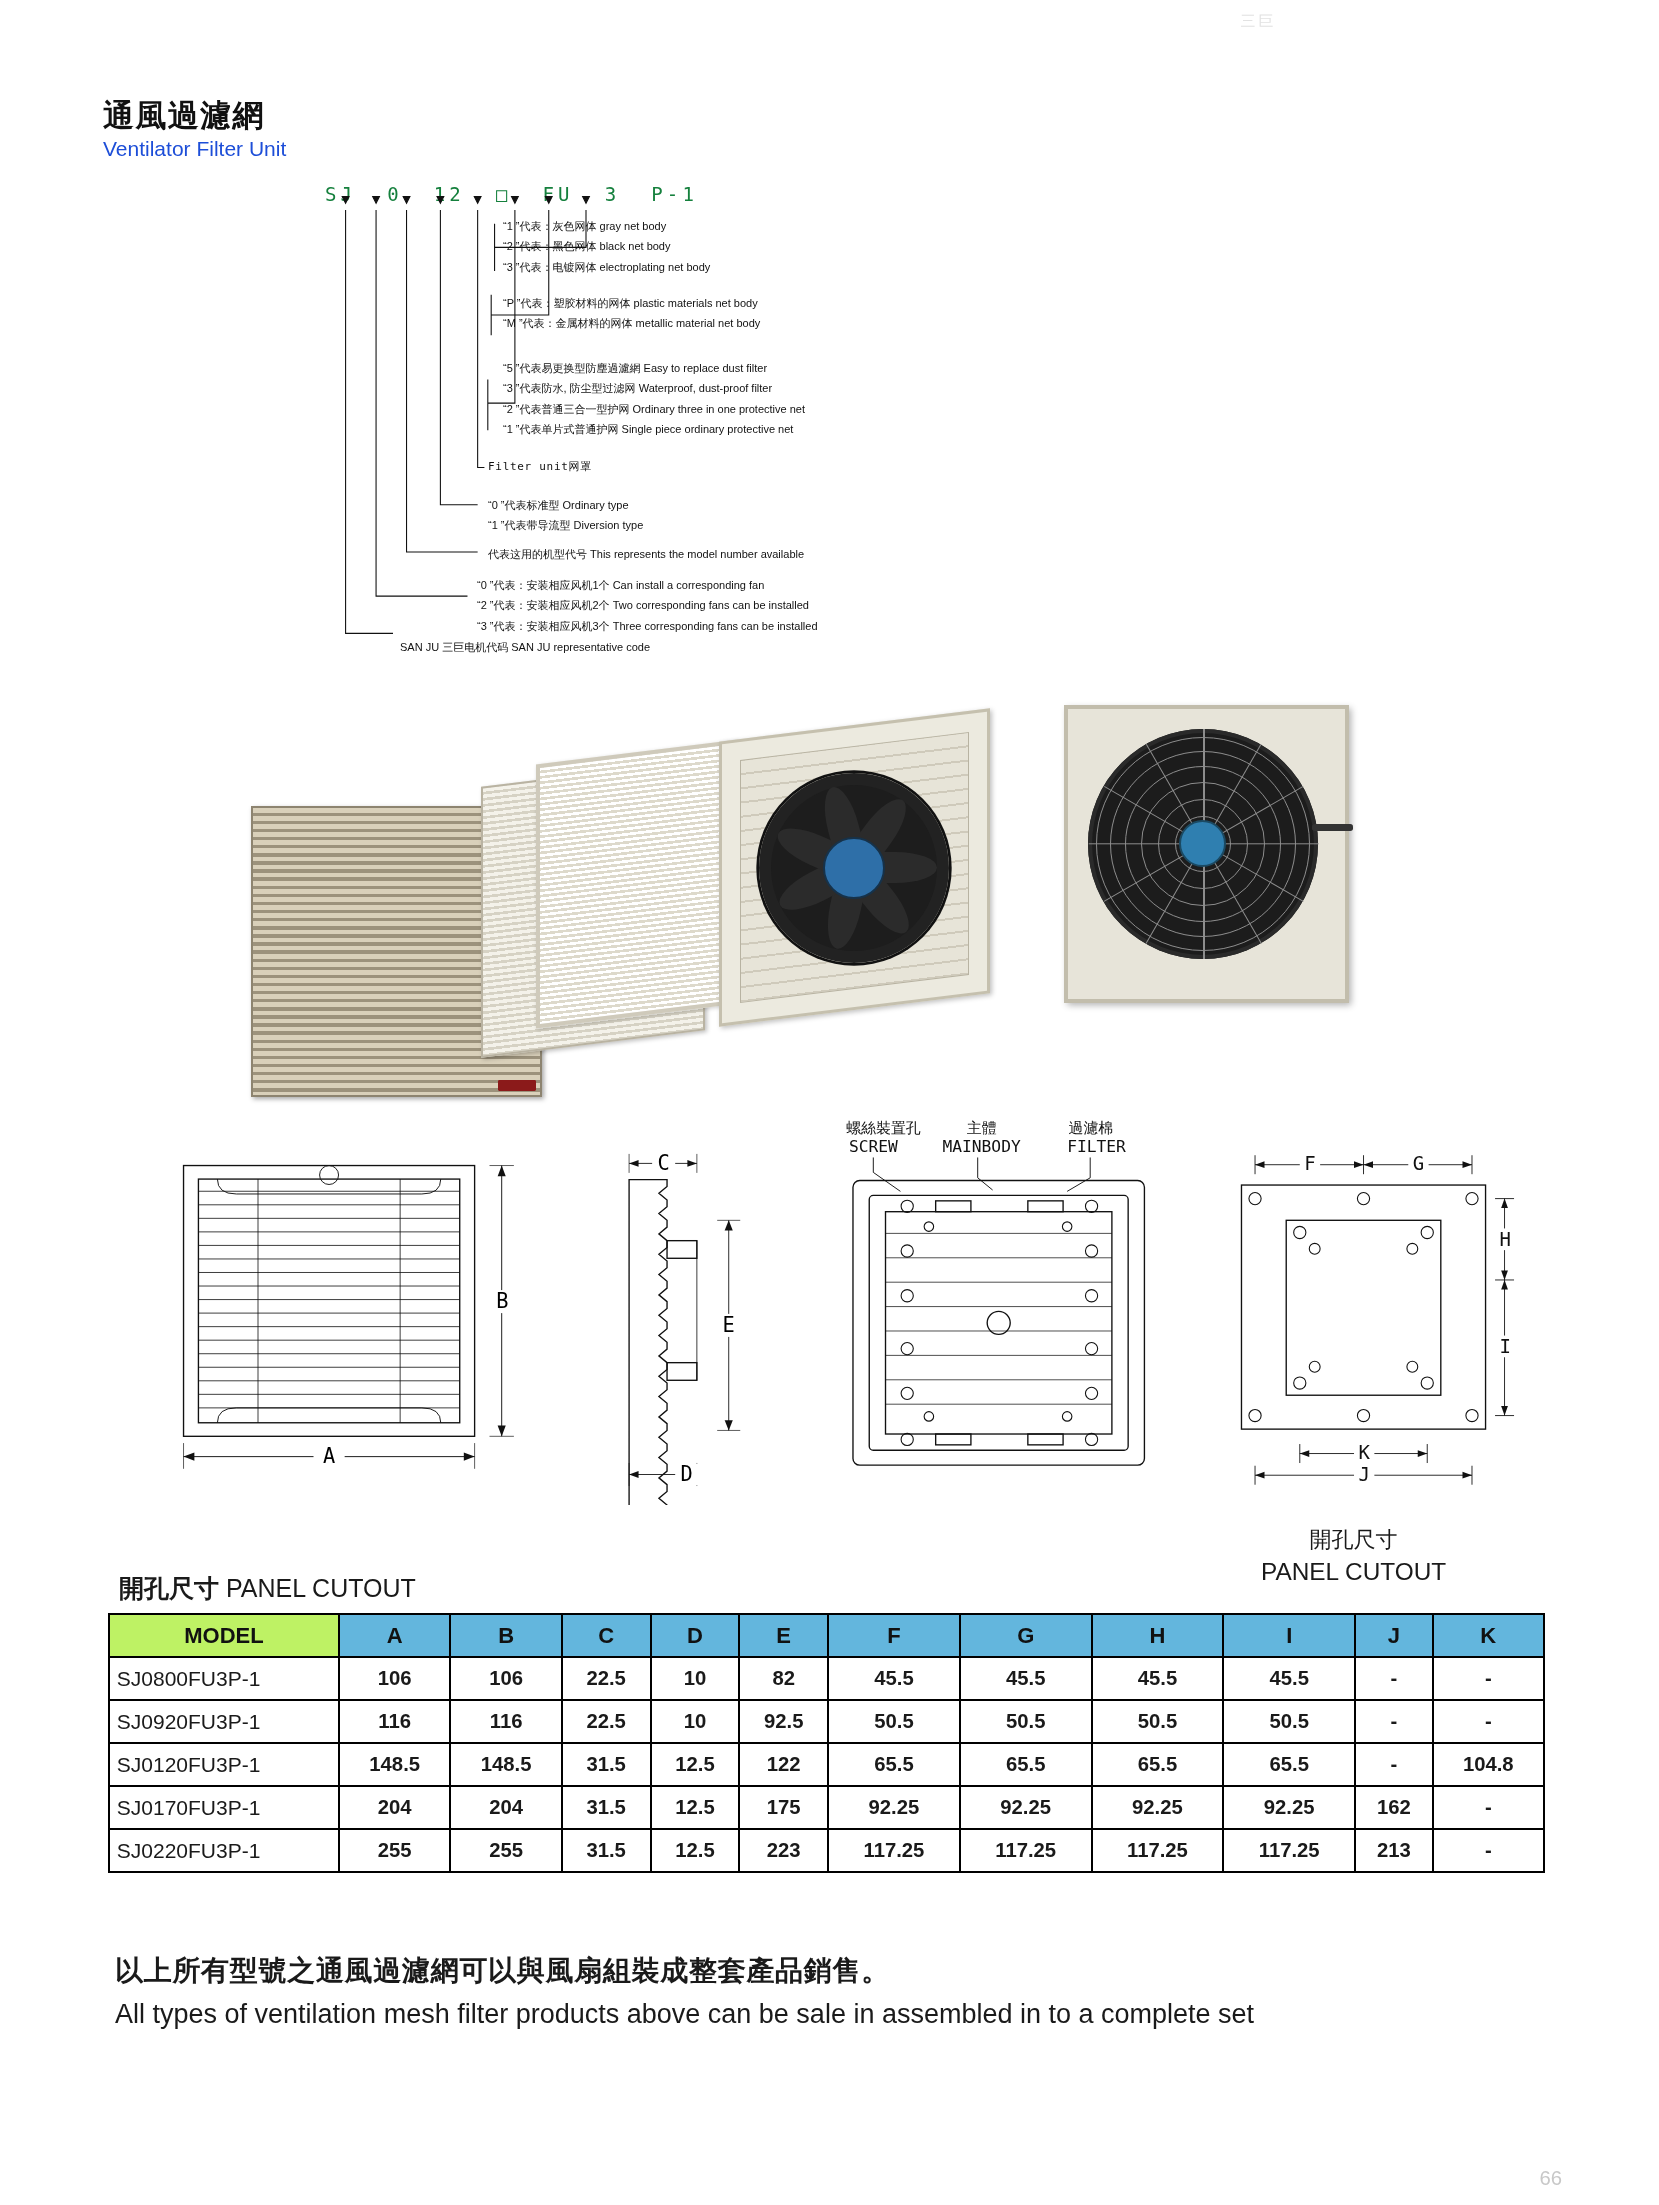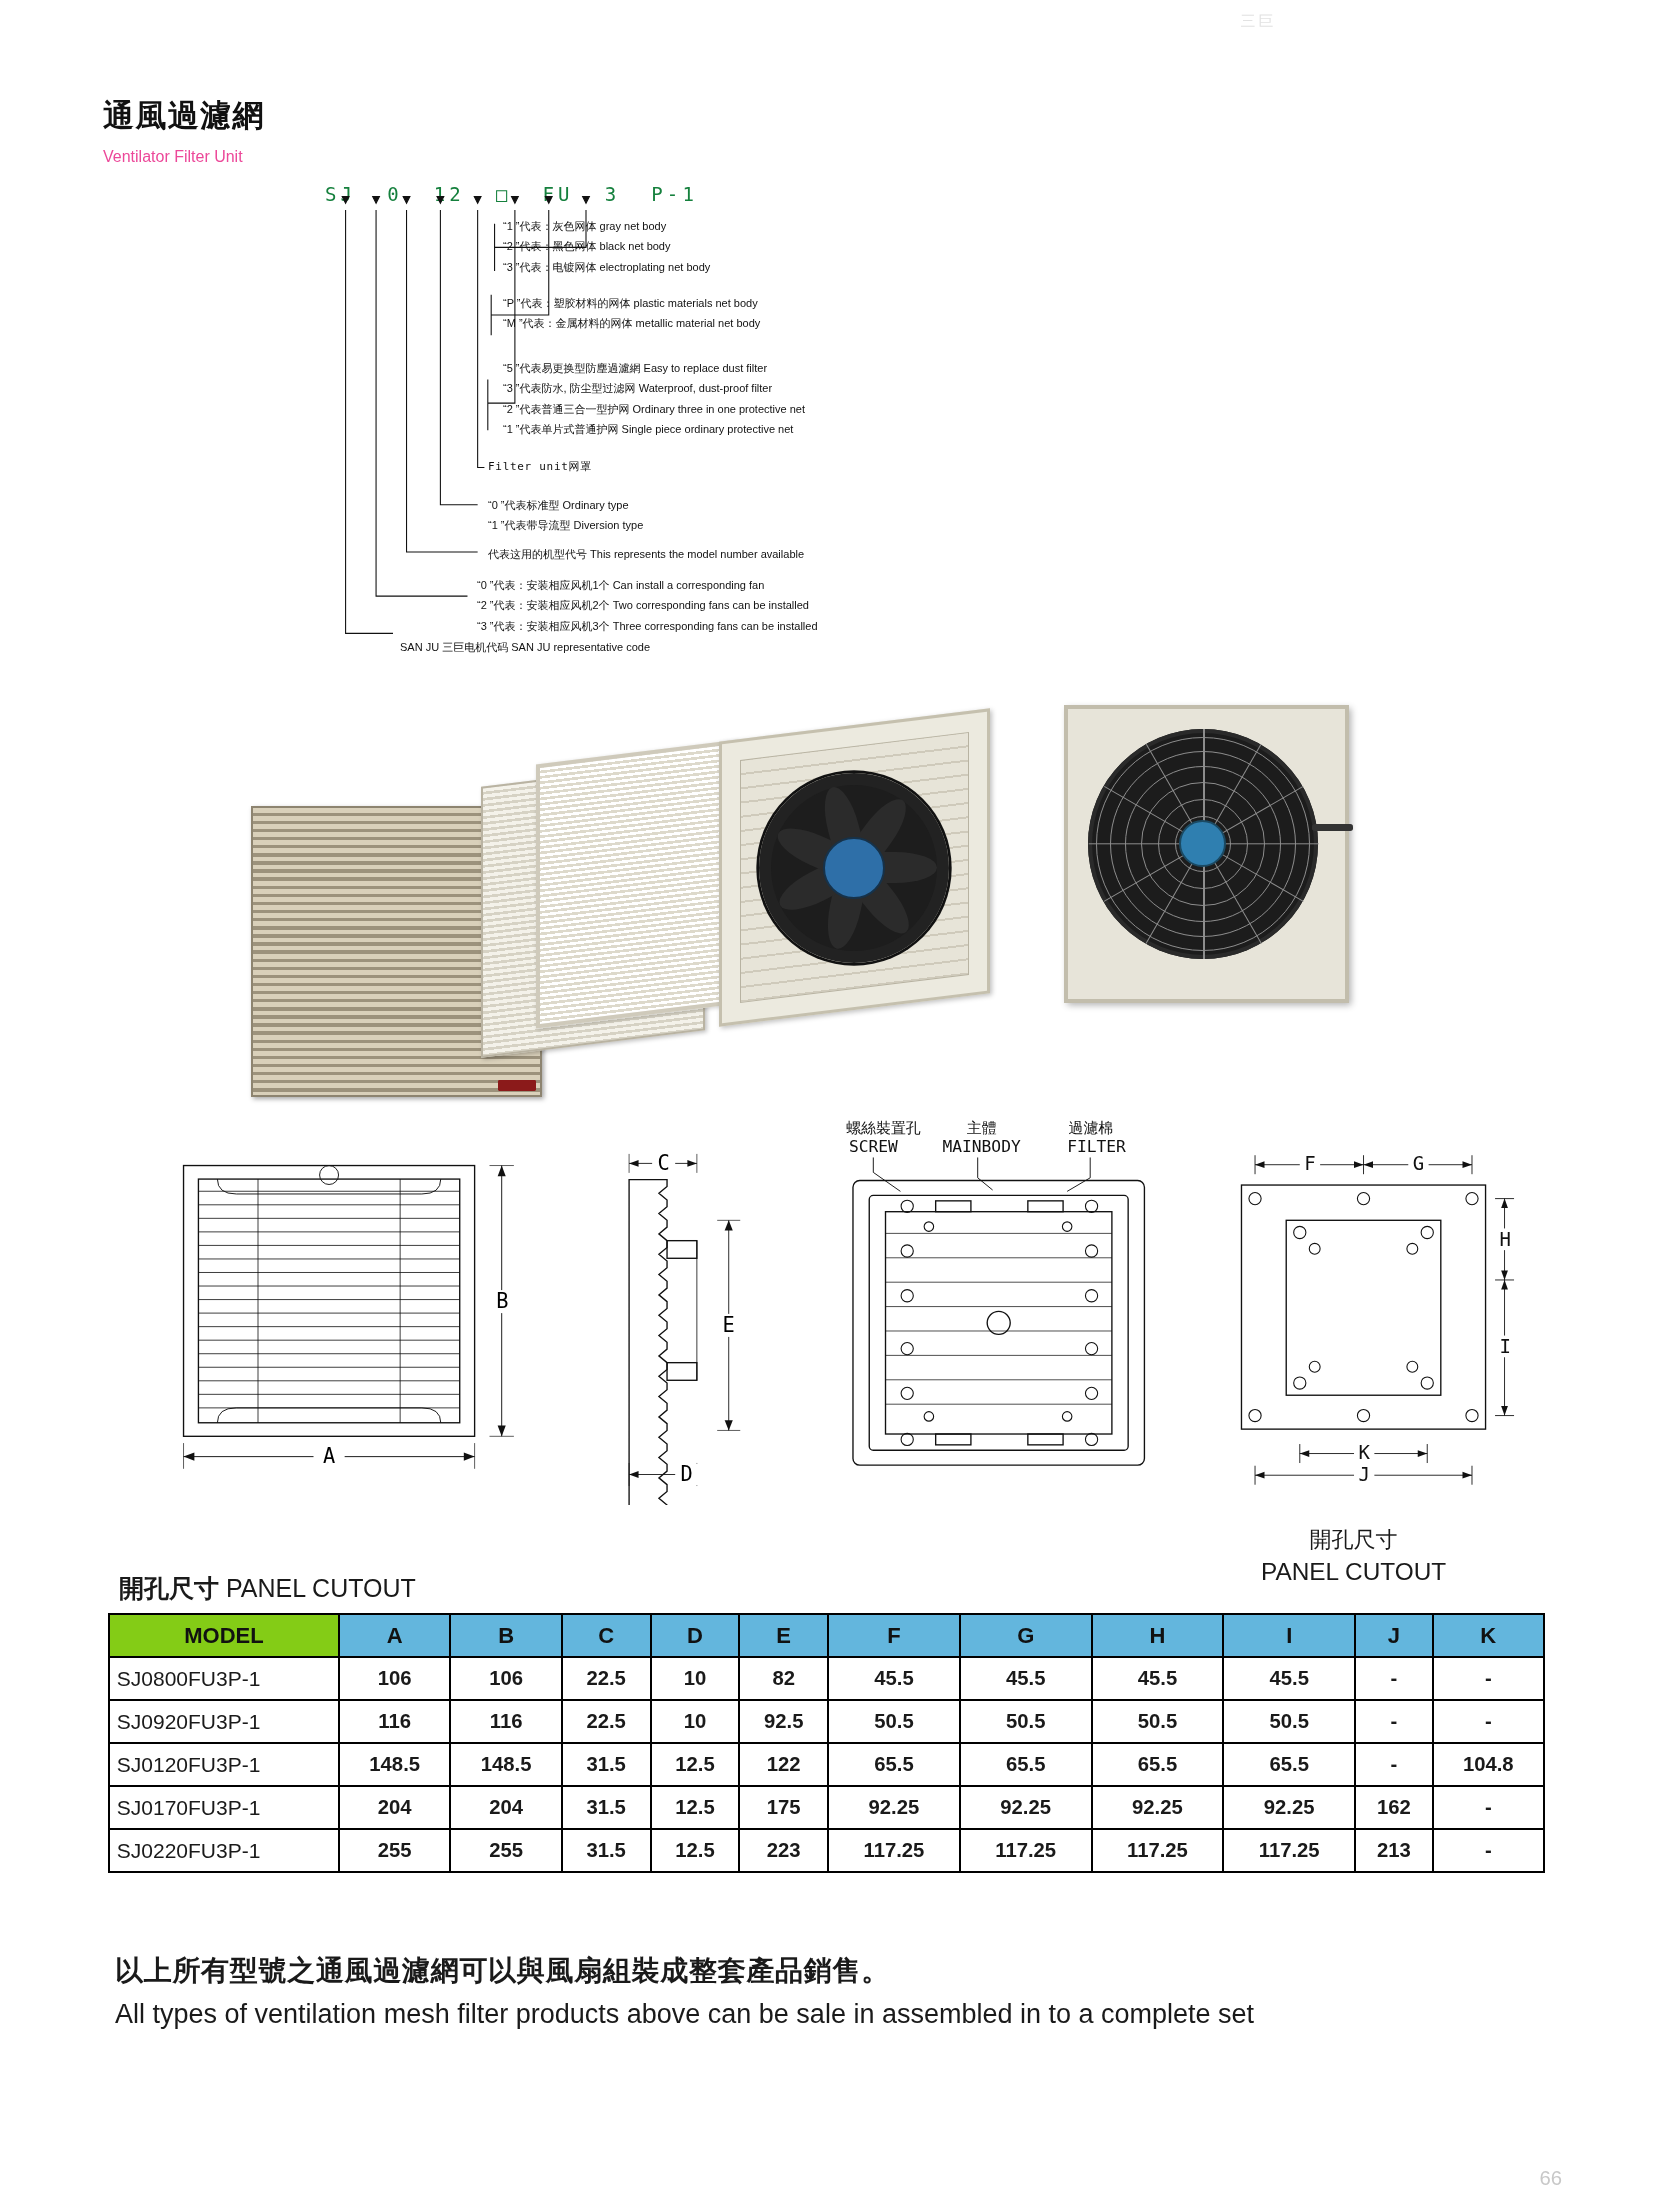--- a/index.html
+++ b/index.html
@@ -10,21 +10,21 @@
     background: #ffffff;
     font-family: "Liberation Sans", sans-serif;
     color: #1a1a1a;
     position: relative;
     overflow: hidden;
   }
 
   
   .title-block { position:absolute; left:103px; top:95px; }
   .title-cn { font-size:31px; font-weight:bold; letter-spacing:1.4px; color:#111; font-family:"DejaVu Sans", sans-serif; }
-  .title-en { font-size:16px; margin-top:11px; color:#ec4899; font-family:"Liberation Sans", sans-serif; }
+  .title-en { font-size:21px; margin-top:0; color:#1d4ed8; font-family:"Liberation Sans", sans-serif; }
 
   
   .code-area { position:absolute; left:325px; top:183px; width:1057px; height:535px; }
   .code-string { font-family:"DejaVu Sans Mono", monospace; font-size:19px; letter-spacing:4.1px; white-space:pre; color:#15803d; }
   .code-svg { position:absolute; left:0; top:0; width:100%; height:100%; pointer-events:none; }
   .leg { position:absolute; font-size:11px; line-height:20.3px; color:#111; white-space:nowrap; }
   .leg .mono { font-family:"DejaVu Sans Mono", monospace; letter-spacing:0.7px; }
 
   
   .photos { position:absolute; left:251px; top:698px; width:1152px; height:407px; }
@@ -107,21 +107,21 @@
     position:absolute; left:108px; top:1613px;
     border-collapse:collapse; width:1437px;
     font-size:20.3px;
   }
   table.spec th, table.spec td {
     border:2px solid #000; text-align:center; padding:2.7px 1.4px; height:43px;
     font-family:"Liberation Sans", sans-serif; font-weight:bold;
   }
   table.spec thead th { background:#63b6dd; color:#111; font-size:22px; }
   table.spec td.model { text-align:left; padding-left:6.8px; font-weight:normal; font-size:21px; }
-  table.spec th.model { background:#84cc16; }
+  table.spec th.model { background:#bef264; }
 
   
   .notes { position:absolute; left:115px; top:1952px; width:1457px; }
   .note-cn { font-family:"DejaVu Sans", sans-serif; font-size:28px; font-weight:bold; letter-spacing:0.7px; }
   .note-en { font-size:27px; line-height:1.25; margin-top:8.1px; }
   .pagenum { position:absolute; right:98px; bottom:15px; font-size:20.3px; color:#c8c8c8; }
 
   .hdr-faint { position:absolute; right:384px; top:12.2px; font-size:15px; color:#e2e2e2; letter-spacing:2.7px;}
 </style>
 </head>

